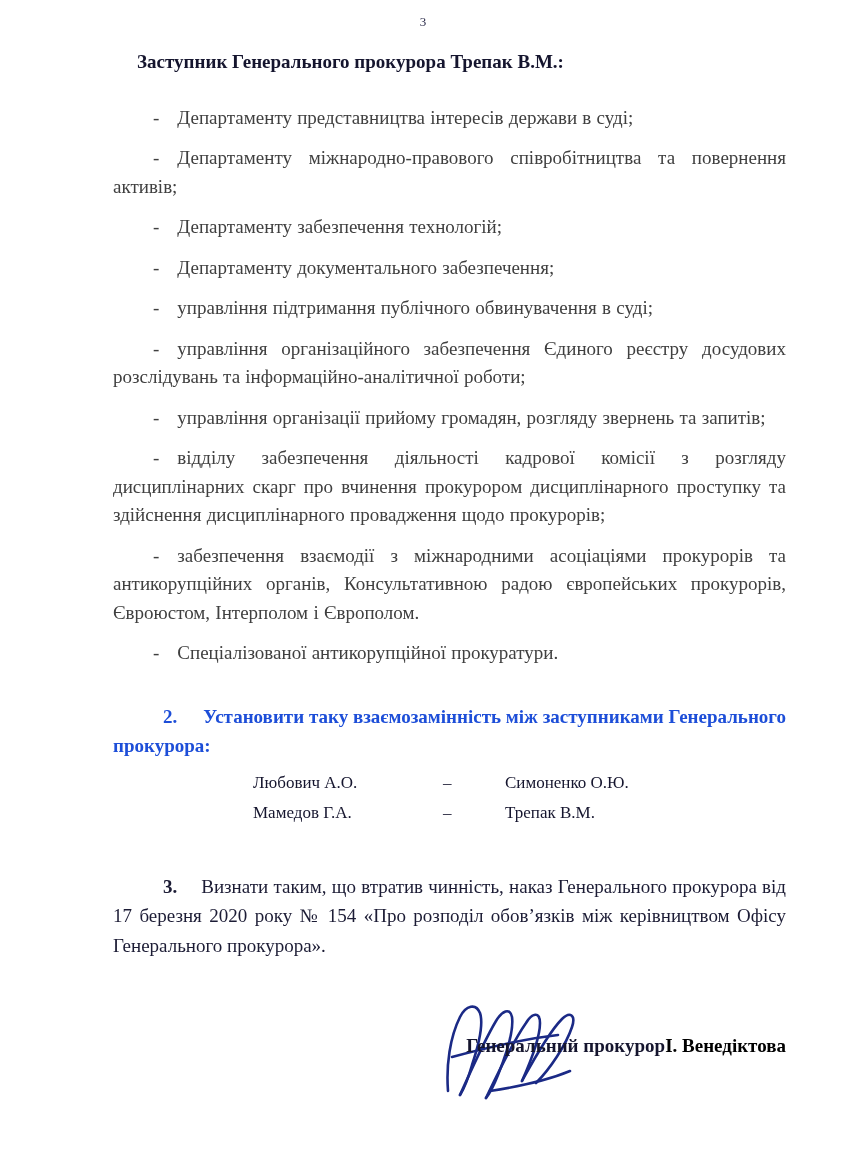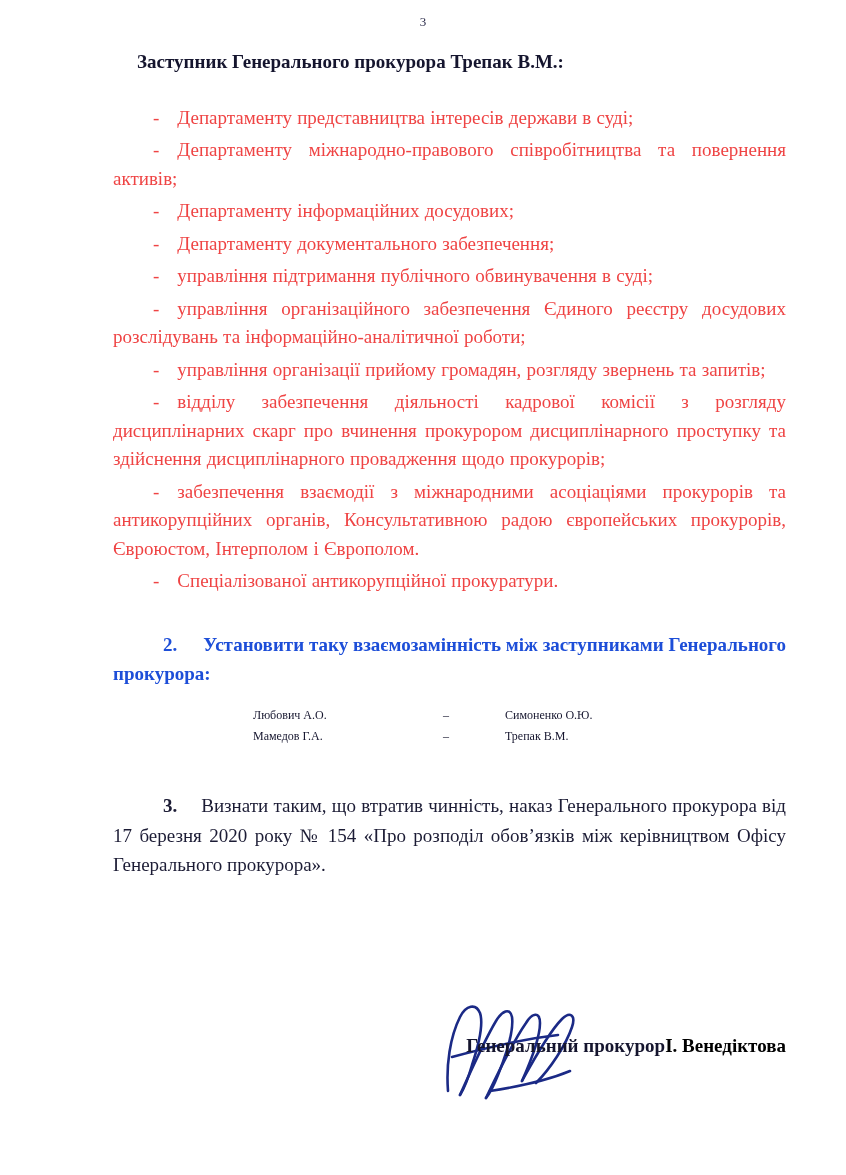--- a/index.html
+++ b/index.html
@@ -48,49 +48,49 @@
     font-weight: bold;
     font-size: 19px;
     line-height: 1.5;
     text-align: justify;
     text-indent: 28px;
     color: #15152e;
     margin-top: 30px;
     margin-bottom: 6px;
   }
   p.item {
-    margin: 4px 0 3px 0;
+    margin: 12px 0 3px 0;
     font-size: 19px;
     line-height: 1.5;
     text-align: justify;
     text-indent: 40px;
-    color: #ef4444;
+    color: #404040;
     word-spacing: 0.5px;
   }
   .dash-gap {
     display: inline-block;
     width: 18px;
   }
   .numbered {
     margin: 34px 0 0 0;
     font-size: 19px;
     line-height: 1.55;
     text-align: justify;
     text-indent: 50px;
     font-weight: bold;
     color: #1d4ed8;
   }
   .numbered .num-gap {
     display: inline-block;
     width: 26px;
   }
   .pairs {
-    margin-top: 17px;
+    margin-top: 8px;
     margin-left: 140px;
-    font-size: 12px;
+    font-size: 17px;
     line-height: 1.75;
     color: #15152e;
   }
   .pair-row {
     display: flex;
     align-items: baseline;
   }
   .pair-left {
     width: 190px;
   }
@@ -146,21 +146,21 @@
 <div class="page">
 
   <div class="page-number">3</div>
 
   <div class="content">
 
     <div class="heading indent">Заступник Генерального прокурора Трепак В.М.:</div>
 
     <p class="item">-<span class="dash-gap"></span><span>Департаменту представництва інтересів держави в суді;</span></p>
     <p class="item">-<span class="dash-gap"></span><span>Департаменту міжнародно-правового співробітництва та повернення активів;</span></p>
-    <p class="item">-<span class="dash-gap"></span><span>Департаменту інформаційних досудових;</span></p>
+    <p class="item">-<span class="dash-gap"></span><span>Департаменту забезпечення технологій;</span></p>
     <p class="item">-<span class="dash-gap"></span><span>Департаменту документального забезпечення;</span></p>
     <p class="item">-<span class="dash-gap"></span><span>управління підтримання публічного обвинувачення в суді;</span></p>
     <p class="item">-<span class="dash-gap"></span><span>управління організаційного забезпечення Єдиного реєстру досудових розслідувань та інформаційно-аналітичної роботи;</span></p>
     <p class="item">-<span class="dash-gap"></span><span>управління організації прийому громадян, розгляду звернень та запитів;</span></p>
     <p class="item">-<span class="dash-gap"></span><span>відділу забезпечення діяльності кадрової комісії з розгляду дисциплінарних скарг про вчинення прокурором дисциплінарного проступку та здійснення дисциплінарного провадження щодо прокурорів;</span></p>
     <p class="item">-<span class="dash-gap"></span><span>забезпечення взаємодії з міжнародними асоціаціями прокурорів та антикорупційних органів, Консультативною радою європейських прокурорів, Євроюстом, Інтерполом і Європолом.</span></p>
 
 
     <p class="item">-<span class="dash-gap"></span><span>Спеціалізованої антикорупційної прокуратури.</span></p>
 

